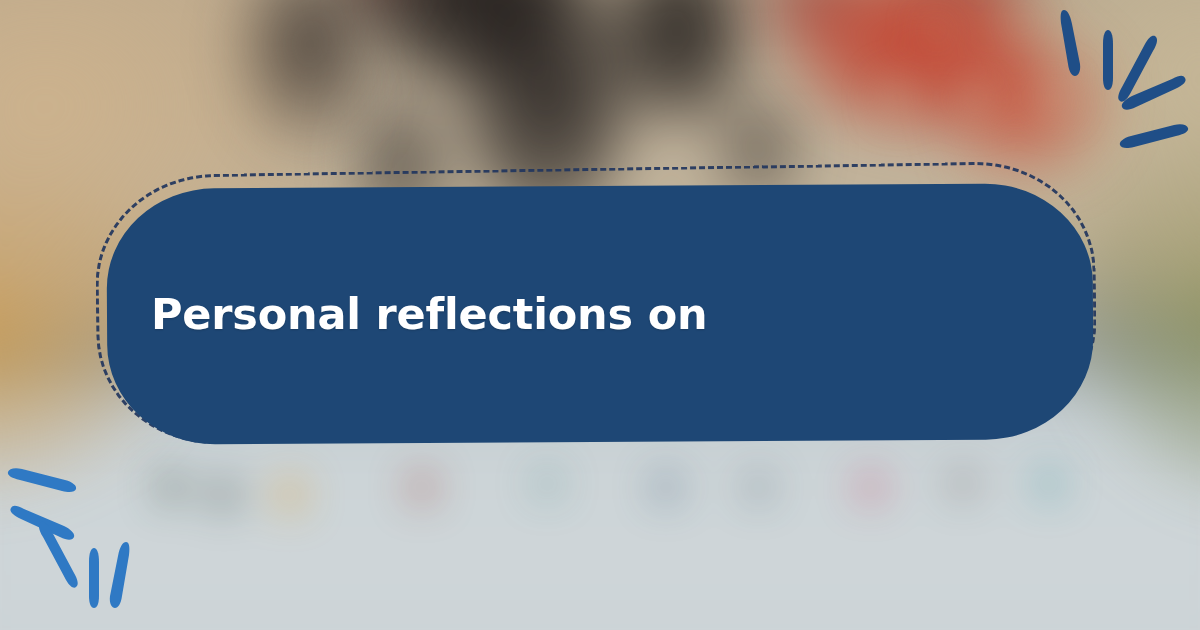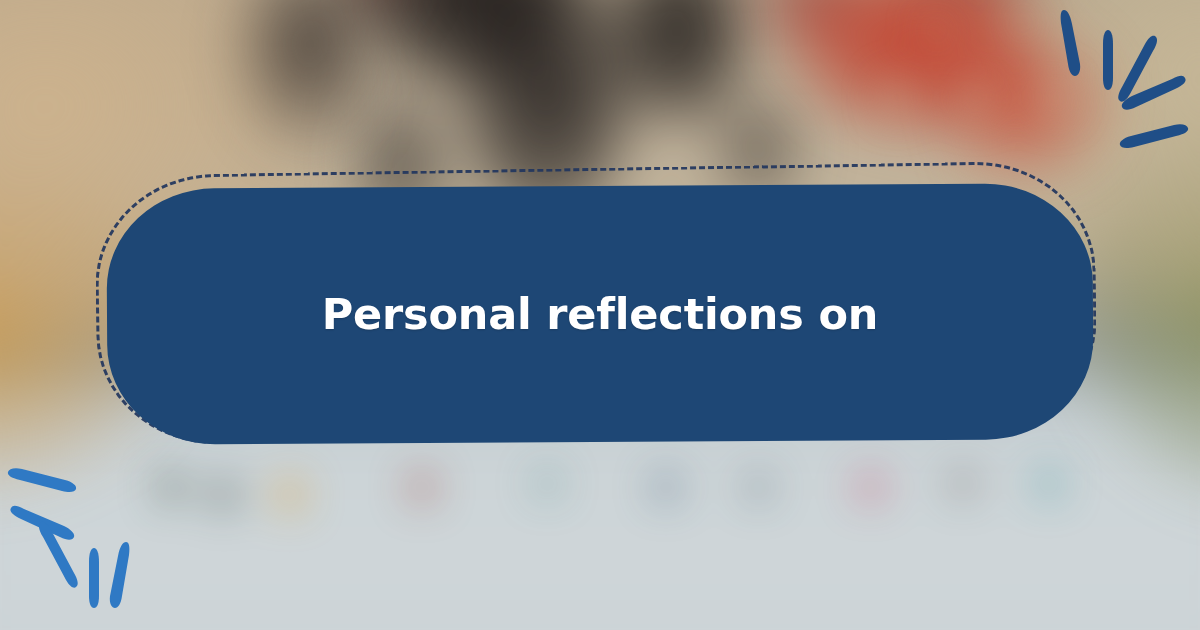--- a/index.html
+++ b/index.html
@@ -134,22 +134,22 @@
     background: #1e4775;
     border-radius: 108px / 100px;
     transform: rotate(-0.35deg);
     display: flex;
     align-items: center;
     justify-content: center;
   }
   .card-inner {
     transform: rotate(0.35deg);
     width: 100%;
-    text-align: center;
-    padding: 0 70px;
+    text-align: left;
+    padding: 0 44px;
     box-sizing: border-box;
   }
   .headline {
     margin: 0;
     color: #ffffff;
     font-family: "DejaVu Sans", "Liberation Sans", sans-serif;
     font-size: 43px;
     font-weight: bold;
     line-height: 1.13;
     letter-spacing: -0.2px;

